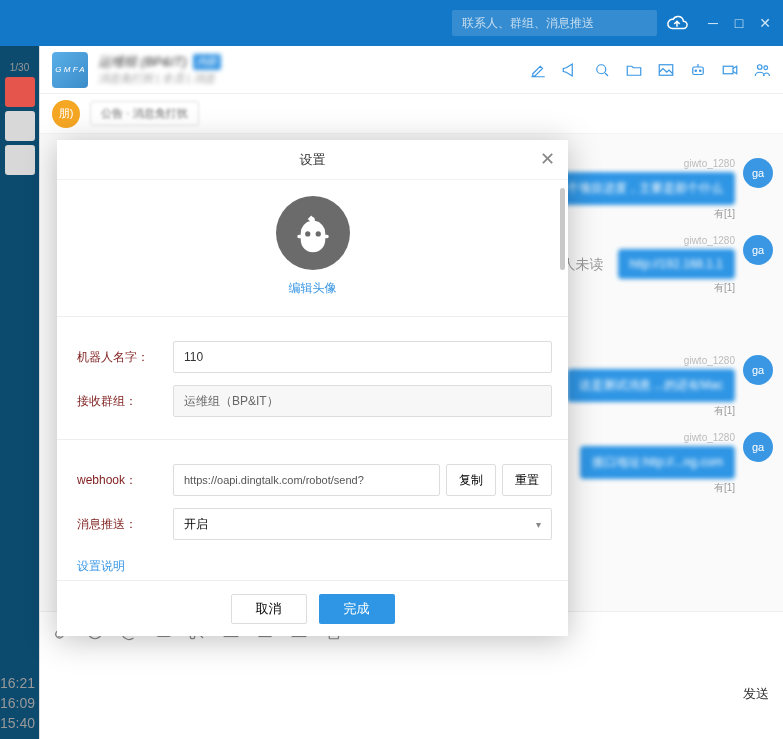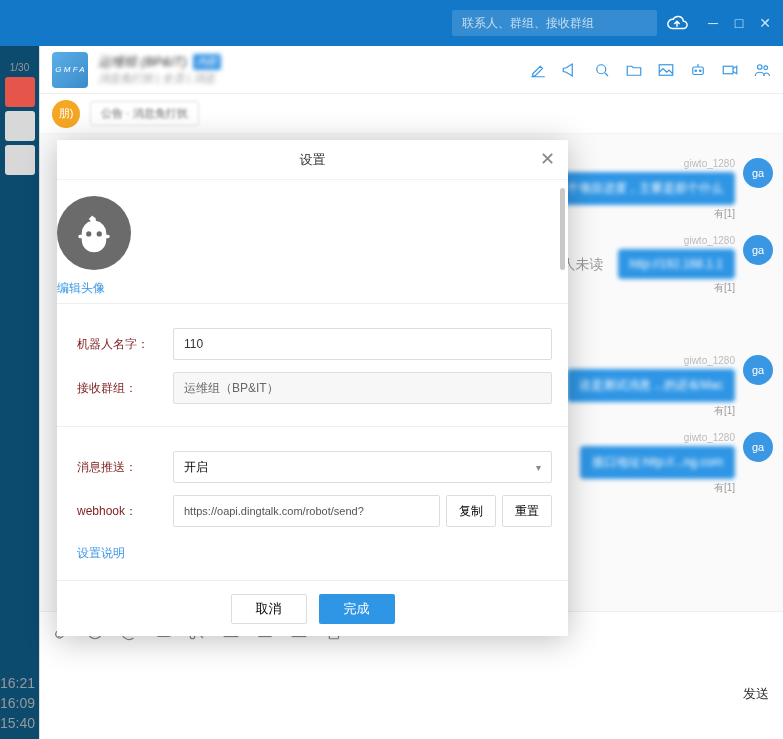--- a/index.html
+++ b/index.html
@@ -46,21 +46,21 @@
     .chat-input { height: 88px; background: white; position: relative; }
     .send-btn { position: absolute; right: 14px; top: 34px; font-size: 13px; color: #333; cursor: pointer; }
     
     
     .modal-overlay { position: absolute; top: 140px; left: 57px; width: 511px; background: white; box-shadow: 0 4px 30px rgba(0,0,0,0.25); z-index: 100; }
     .modal-header { height: 40px; display: flex; align-items: center; justify-content: center; position: relative; font-size: 13px; color: #333; border-bottom: 1px solid #f2f2f2; }
     .modal-close { position: absolute; right: 12px; top: 12px; width: 16px; height: 16px; cursor: pointer; color: #888; font-size: 18px; line-height: 14px; }
     .modal-body { padding: 16px 0; max-height: 400px; overflow-y: auto; }
     .modal-scrollbar { position: absolute; right: 3px; top: 48px; width: 5px; height: 82px; background: #c8c8c8; border-radius: 3px; }
     
-    .robot-avatar-box { display: flex; flex-direction: column; margin-bottom: 6px; }
+    .robot-avatar-box { display: flex; flex-direction: column; align-items: center; margin-bottom: 19px; }
     .robot-avatar { width: 74px; height: 74px; border-radius: 50%; background: #6b6b6b; display: flex; align-items: center; justify-content: center; margin-bottom: 10px; }
     .edit-avatar-link { font-size: 12px; color: #3a97e4; cursor: pointer; }
     
     .divider { height: 1px; background: #eee; margin: 0 0 18px 0; }
     
     .form-row { display: flex; align-items: center; padding: 6px 0; }
     .form-label { width: 100px; text-align: left; font-size: 12px; color: #7f1d1d; padding-left: 4px; }
     .form-input { flex: 1; height: 32px; border: 1px solid #ddd; border-radius: 2px; padding: 0 10px; font-size: 12px; color: #333; outline: none; }
     .form-input.disabled { background: #f7f7f7; color: #666; }
     .form-select { flex: 1; height: 32px; border: 1px solid #ddd; border-radius: 2px; padding: 0 10px; font-size: 12px; display: flex; align-items: center; justify-content: space-between; cursor: pointer; }
@@ -77,21 +77,21 @@
     .btn-cancel { width: 76px; height: 30px; border: 1px solid #ddd; background: white; font-size: 13px; cursor: pointer; border-radius: 2px; }
     .btn-primary { width: 76px; height: 30px; border: none; background: #2f96e5; color: white; font-size: 13px; cursor: pointer; border-radius: 2px; }
     
     .sidebar-times { position: absolute; left: 0; bottom: 8px; display: flex; flex-direction: column; gap: 4px; font-size: 14px; color: #999; }
   </style>
 </head>
 <body>
 
 <div class="titlebar">
   <div class="search-box">
-    <span>联系人、群组、接收群组</span>
+    <span>联系人、群组、消息推送</span>
   </div>
   <div class="cloud-icon">
     <svg width="22" height="22" viewBox="0 0 24 24" fill="none" stroke="white" stroke-width="1.6">
         <path d="M7 18a5 5 0 1 1 .8-9.94A6 6 0 0 1 19 10a4 4 0 0 1 0 8H7z"></path>
         <path d="M12 11v5M9 13l3-3 3 3"></path>
       </svg>
   </div>
   <div class="window-controls">
     <div class="window-btn">─</div>
     <div class="window-btn">□</div>
@@ -266,34 +266,34 @@
       <div class="form-row">
         <div class="form-label">接收群组：</div>
         <input class="form-input disabled" disabled="" value="运维组（BP&amp;IT）" style="">
       </div>
     </div>
 
     <div class="divider" style="margin-top:16px;"></div>
 
     <div class="form-section">
       <div class="form-row">
-        <div class="form-label">消息推送：</div>
-        <div class="form-select">
-          <span>开启</span>
-          <span class="select-caret">▾</span>
-        </div>
-      </div>
-      <div class="form-row">
         <div class="form-label">webhook：</div>
         <div class="webhook-row" style="flex:1;">
           <input class="webhook-input" value="https://oapi.dingtalk.com/robot/send?" style="">
           <button class="small-btn">复制</button>
           <button class="small-btn">重置</button>
         </div>
       </div>
+      <div class="form-row">
+        <div class="form-label">消息推送：</div>
+        <div class="form-select">
+          <span>开启</span>
+          <span class="select-caret">▾</span>
+        </div>
+      </div>
       <div class="settings-link">设置说明</div>
     </div>
   </div>
   <div class="modal-scrollbar"></div>
   <div class="modal-footer">
     <button class="btn-cancel">取消</button>
     <button class="btn-primary">完成</button>
   </div>
 </div>
 

